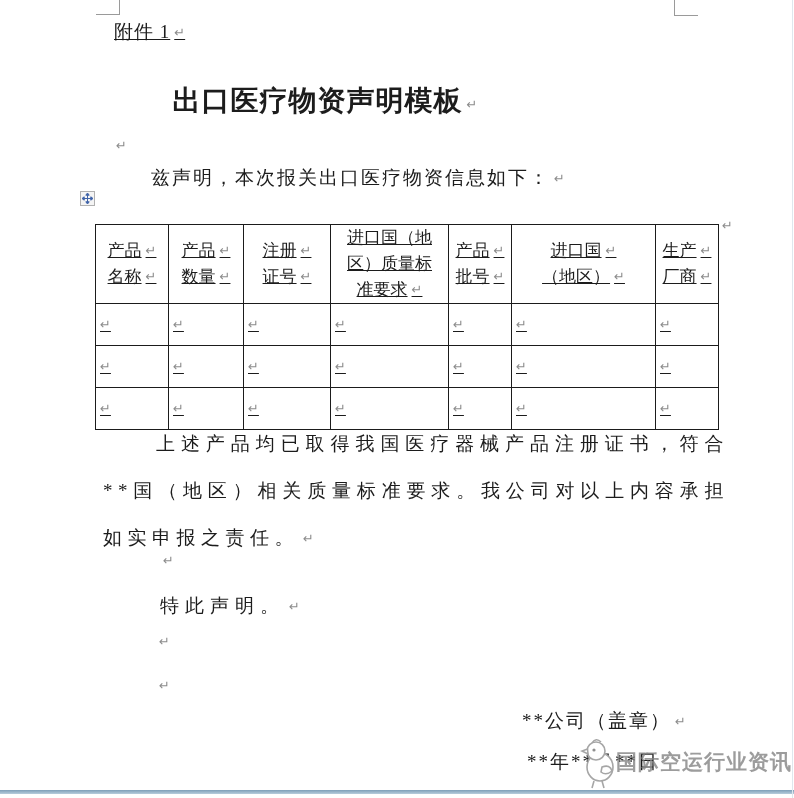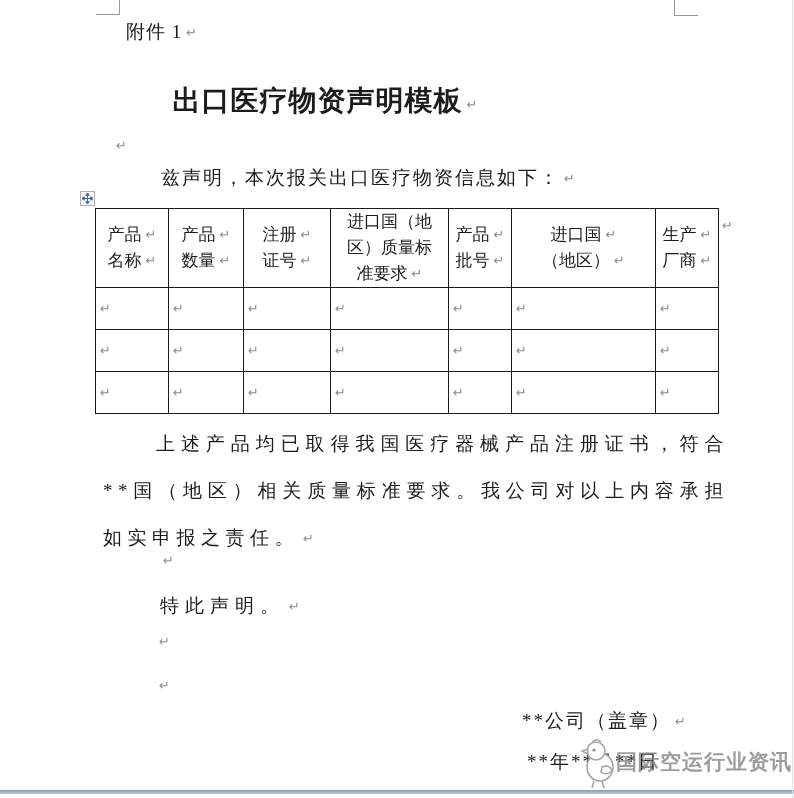--- a/index.html
+++ b/index.html
@@ -19,37 +19,37 @@
     color:#8c8c8c;
     font-family:"DejaVu Sans",sans-serif;
     font-size:13px;
     font-weight:400;
     margin-left:4px;
     letter-spacing:0;
     vertical-align:1px;
   }
   .pmark-floating{position:absolute;color:#8c8c8c;font-family:"DejaVu Sans",sans-serif;font-size:13px;}
   
-  .attachment{top:20px;left:126px;font-size:19px;letter-spacing:1px;line-height:24px;}
+  .attachment{top:20px;left:114px;font-size:19px;letter-spacing:1px;line-height:24px;text-decoration:underline;}
   
   .title-row{top:84px;left:0;width:650px;text-align:center;font-size:28px;font-weight:bold;letter-spacing:1px;line-height:34px;}
   
-  .intro{top:166px;left:161px;font-size:19px;letter-spacing:2px;line-height:24px;}
+  .intro{top:166px;left:151px;font-size:19px;letter-spacing:2px;line-height:24px;}
   
   .move-handle{
     top:191px;left:80px;width:15px;height:15px;
     border:1px solid #b0b0b0;background:#f4f4f4;
     display:flex;align-items:center;justify-content:center;
     box-sizing:border-box;
   }
   
   table.decl{
-    position:absolute;top:208px;left:95px;
+    position:absolute;top:224px;left:95px;
     width:623px;
-    border-collapse:collapse;table-layout:fixed;
+    border-collapse:collapse;table-layout:fixed;text-decoration:underline;
   }
   table.decl th,table.decl td{
     border:1.5px solid #1b1b1b;
     padding:0;
     font-weight:normal;
     font-size:17px;
   }
   table.decl th{
     height:78px;
     text-align:center;

